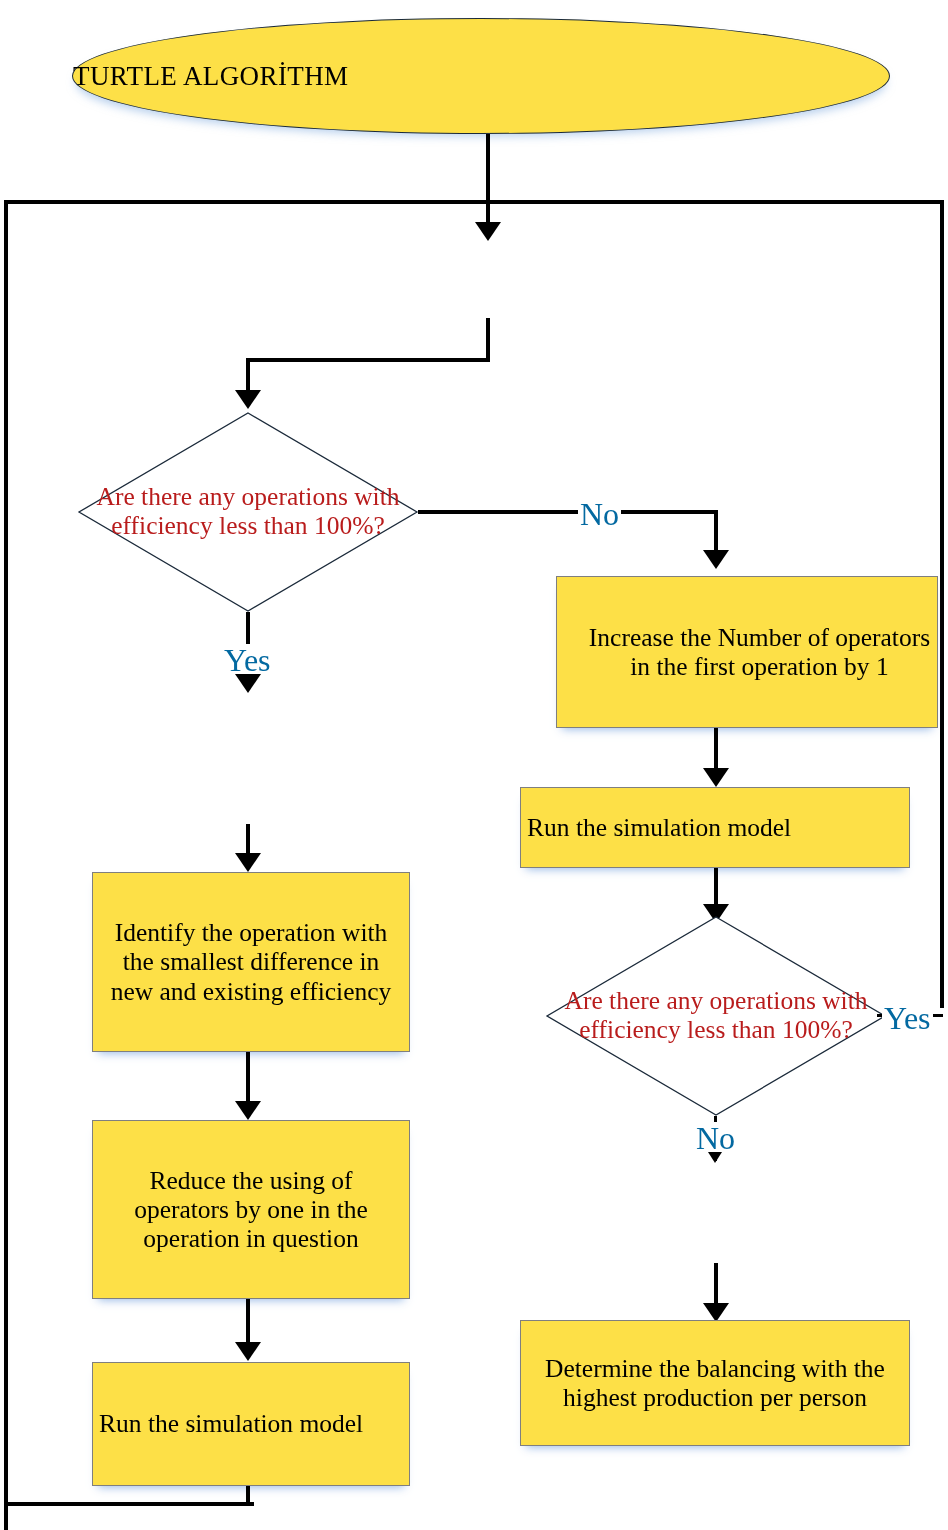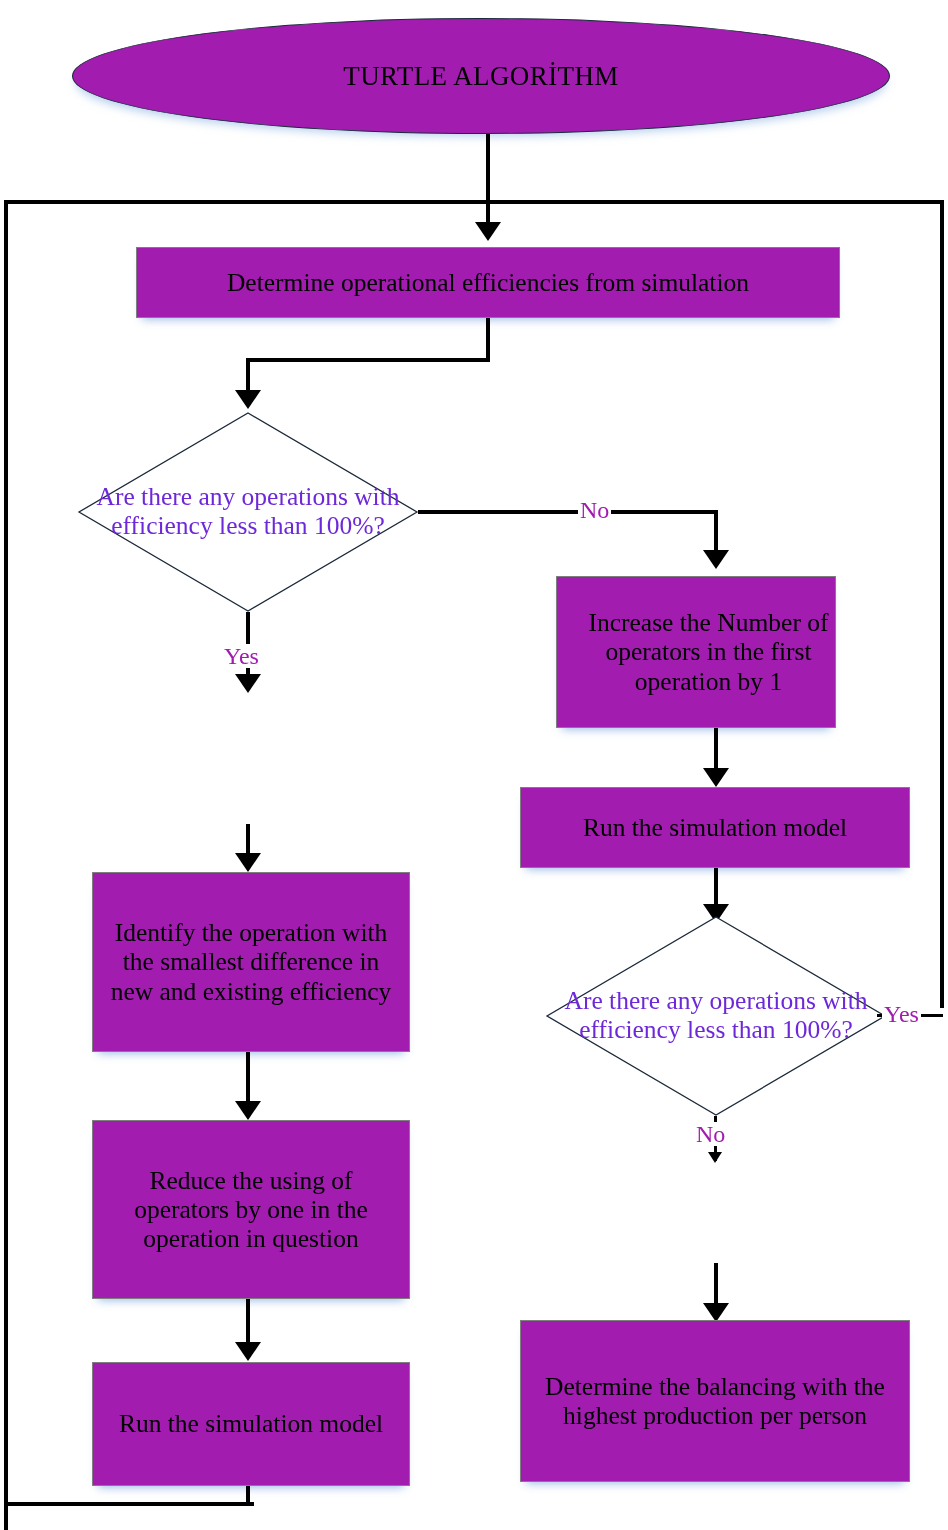--- a/index.html
+++ b/index.html
@@ -14,24 +14,24 @@
     position: relative;
     width: 948px;
     height: 1530px;
     background: #ffffff;
     overflow: hidden;
   }
   
   .node {
     position: absolute;
     box-sizing: border-box;
-    background: #a21caf;
+    background: #fde047;
     display: flex;
     align-items: center;
-    justify-content: center;
+    justify-content: flex-start;
     text-align: center;
   }
   .terminator {
     border: 1.2px solid #1b2a3a;
     border-radius: 50%;
     box-shadow: 0 6px 10px -4px rgba(120,165,220,.55);
   }
   .terminator .label {
     font-size: 27px;
     letter-spacing: .4px;
@@ -59,21 +59,21 @@
   }
   .decision .label {
     position: absolute;
     left: 50%;
     top: 50%;
     transform: translate(-50%, -50%);
     width: 330px;
     text-align: center;
     font-size: 25.5px;
     line-height: 1.13;
-    color: #6d28d9;
+    color: #b91c1c;
     pointer-events: none;
   }
   
   .conn {
     position: absolute;
     background: #000;
   }
   .conn.v { width: 4px; }
   .conn.h { height: 4px; }
   .conn.thin.v { width: 3px; }
@@ -86,22 +86,22 @@
     border-right: 13px solid transparent;
     border-top: 19px solid #000;
   }
   .arrowhead.sm {
     border-left-width: 7px;
     border-right-width: 7px;
     border-top-width: 11px;
   }
   .edge-label {
     position: absolute;
-    font-size: 24px;
-    color: #a21caf;
+    font-size: 32px;
+    color: #0369a1;
     background: #ffffff;
     padding: 0 2px;
     line-height: 1;
   }
   
   .frame-seg {
     position: absolute;
     background: #000;
   }
 </style>
@@ -115,23 +115,20 @@
   </div>
 
   <div class="conn v" style="left:486px; top:134px; height:92px;"></div>
   <div class="arrowhead" style="left:475px; top:222px;"></div>
 
   <div class="frame-seg" style="left:4px; top:200px; width:940px; height:4px;"></div>
   <div class="frame-seg" style="left:4px; top:200px; width:4px; height:1330px;"></div>
   <div class="frame-seg" style="left:940px; top:200px; width:4px; height:808px;"></div>
   <div class="frame-seg" style="left:4px; top:1502px; width:250px; height:4px;"></div>
 
-  <div class="node process" style="left:136px; top:247px; width:704px; height:71px;">
-    <span class="label">Determine operational efficiencies from simulation</span>
-  </div>
 
   <div class="conn v" style="left:486px; top:318px; height:44px;"></div>
   <div class="conn h" style="left:246px; top:358px; width:244px;"></div>
   <div class="conn v" style="left:246px; top:358px; height:38px;"></div>
   <div class="arrowhead" style="left:235px; top:390px;"></div>
 
   <div class="decision" style="left:78px; top:412px; width:340px; height:200px;">
     <svg width="340" height="200" viewBox="0 0 340 200" aria-hidden="true">
       <polygon points="170,1 339,100 170,199 1,100" fill="#ffffff" stroke="#1b2a3a" stroke-width="1.3"></polygon>
     </svg>
@@ -164,21 +161,21 @@
 
   <div class="conn v" style="left:246px; top:1299px; height:48px;"></div>
   <div class="arrowhead" style="left:235px; top:1342px;"></div>
 
   <div class="node process" style="left:92px; top:1362px; width:318px; height:124px;">
     <span class="label">Run the simulation model</span>
   </div>
 
   <div class="conn v" style="left:246px; top:1486px; height:20px;"></div>
 
-  <div class="node process" style="left:556px; top:576px; width:280px; height:152px;padding-left:25px;">
+  <div class="node process" style="left:556px; top:576px; width:382px; height:152px;padding-left:25px;">
     <span class="label">Increase the Number of operators in the first operation by 1</span>
   </div>
 
   <div class="conn v" style="left:714px; top:728px; height:44px;"></div>
   <div class="arrowhead" style="left:703px; top:768px;"></div>
 
   <div class="node process" style="left:520px; top:787px; width:390px; height:81px;">
     <span class="label">Run the simulation model</span>
   </div>
 
@@ -196,17 +193,17 @@
   <div class="edge-label" style="left:882px; top:1002px;">Yes</div>
 
   <div class="conn thin v" style="left:714px; top:1116px; height:45px;"></div>
   <div class="edge-label" style="left:694px; top:1122px;">No</div>
   <div class="arrowhead sm" style="left:708px; top:1152px;"></div>
 
 
   <div class="conn v" style="left:714px; top:1263px; height:44px;"></div>
   <div class="arrowhead" style="left:703px; top:1303px;"></div>
 
-  <div class="node process" style="left:520px; top:1320px; width:390px; height:162px;">
+  <div class="node process" style="left:520px; top:1320px; width:390px; height:126px;">
     <span class="label">Determine the balancing with the highest production per person</span>
   </div>
 
 </div>
 
 </body></html>

